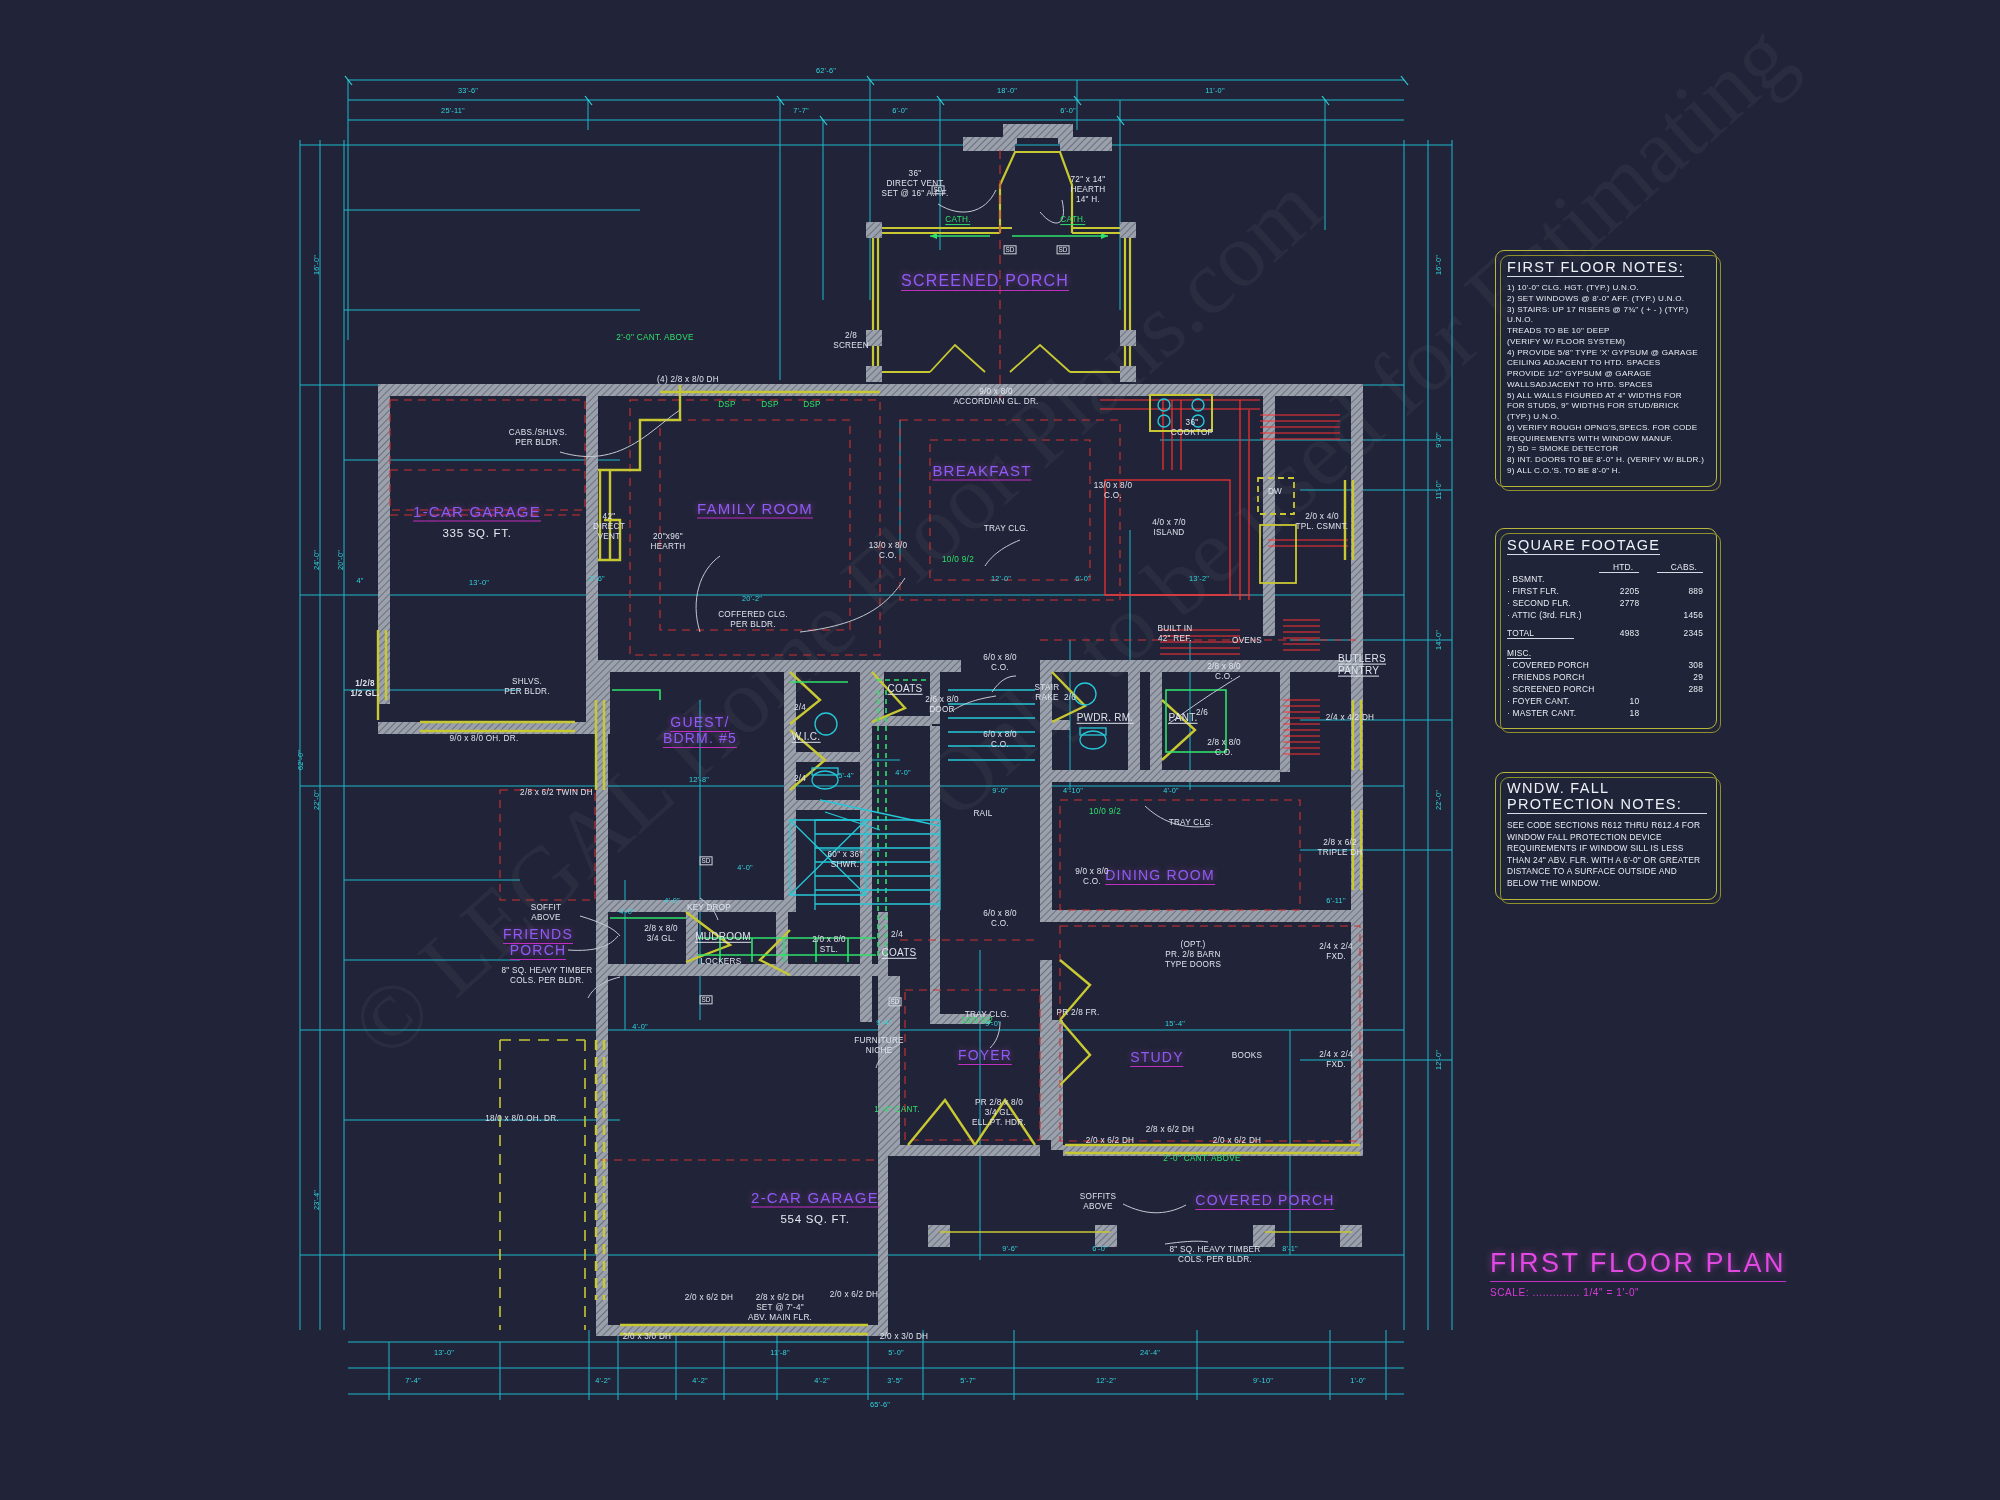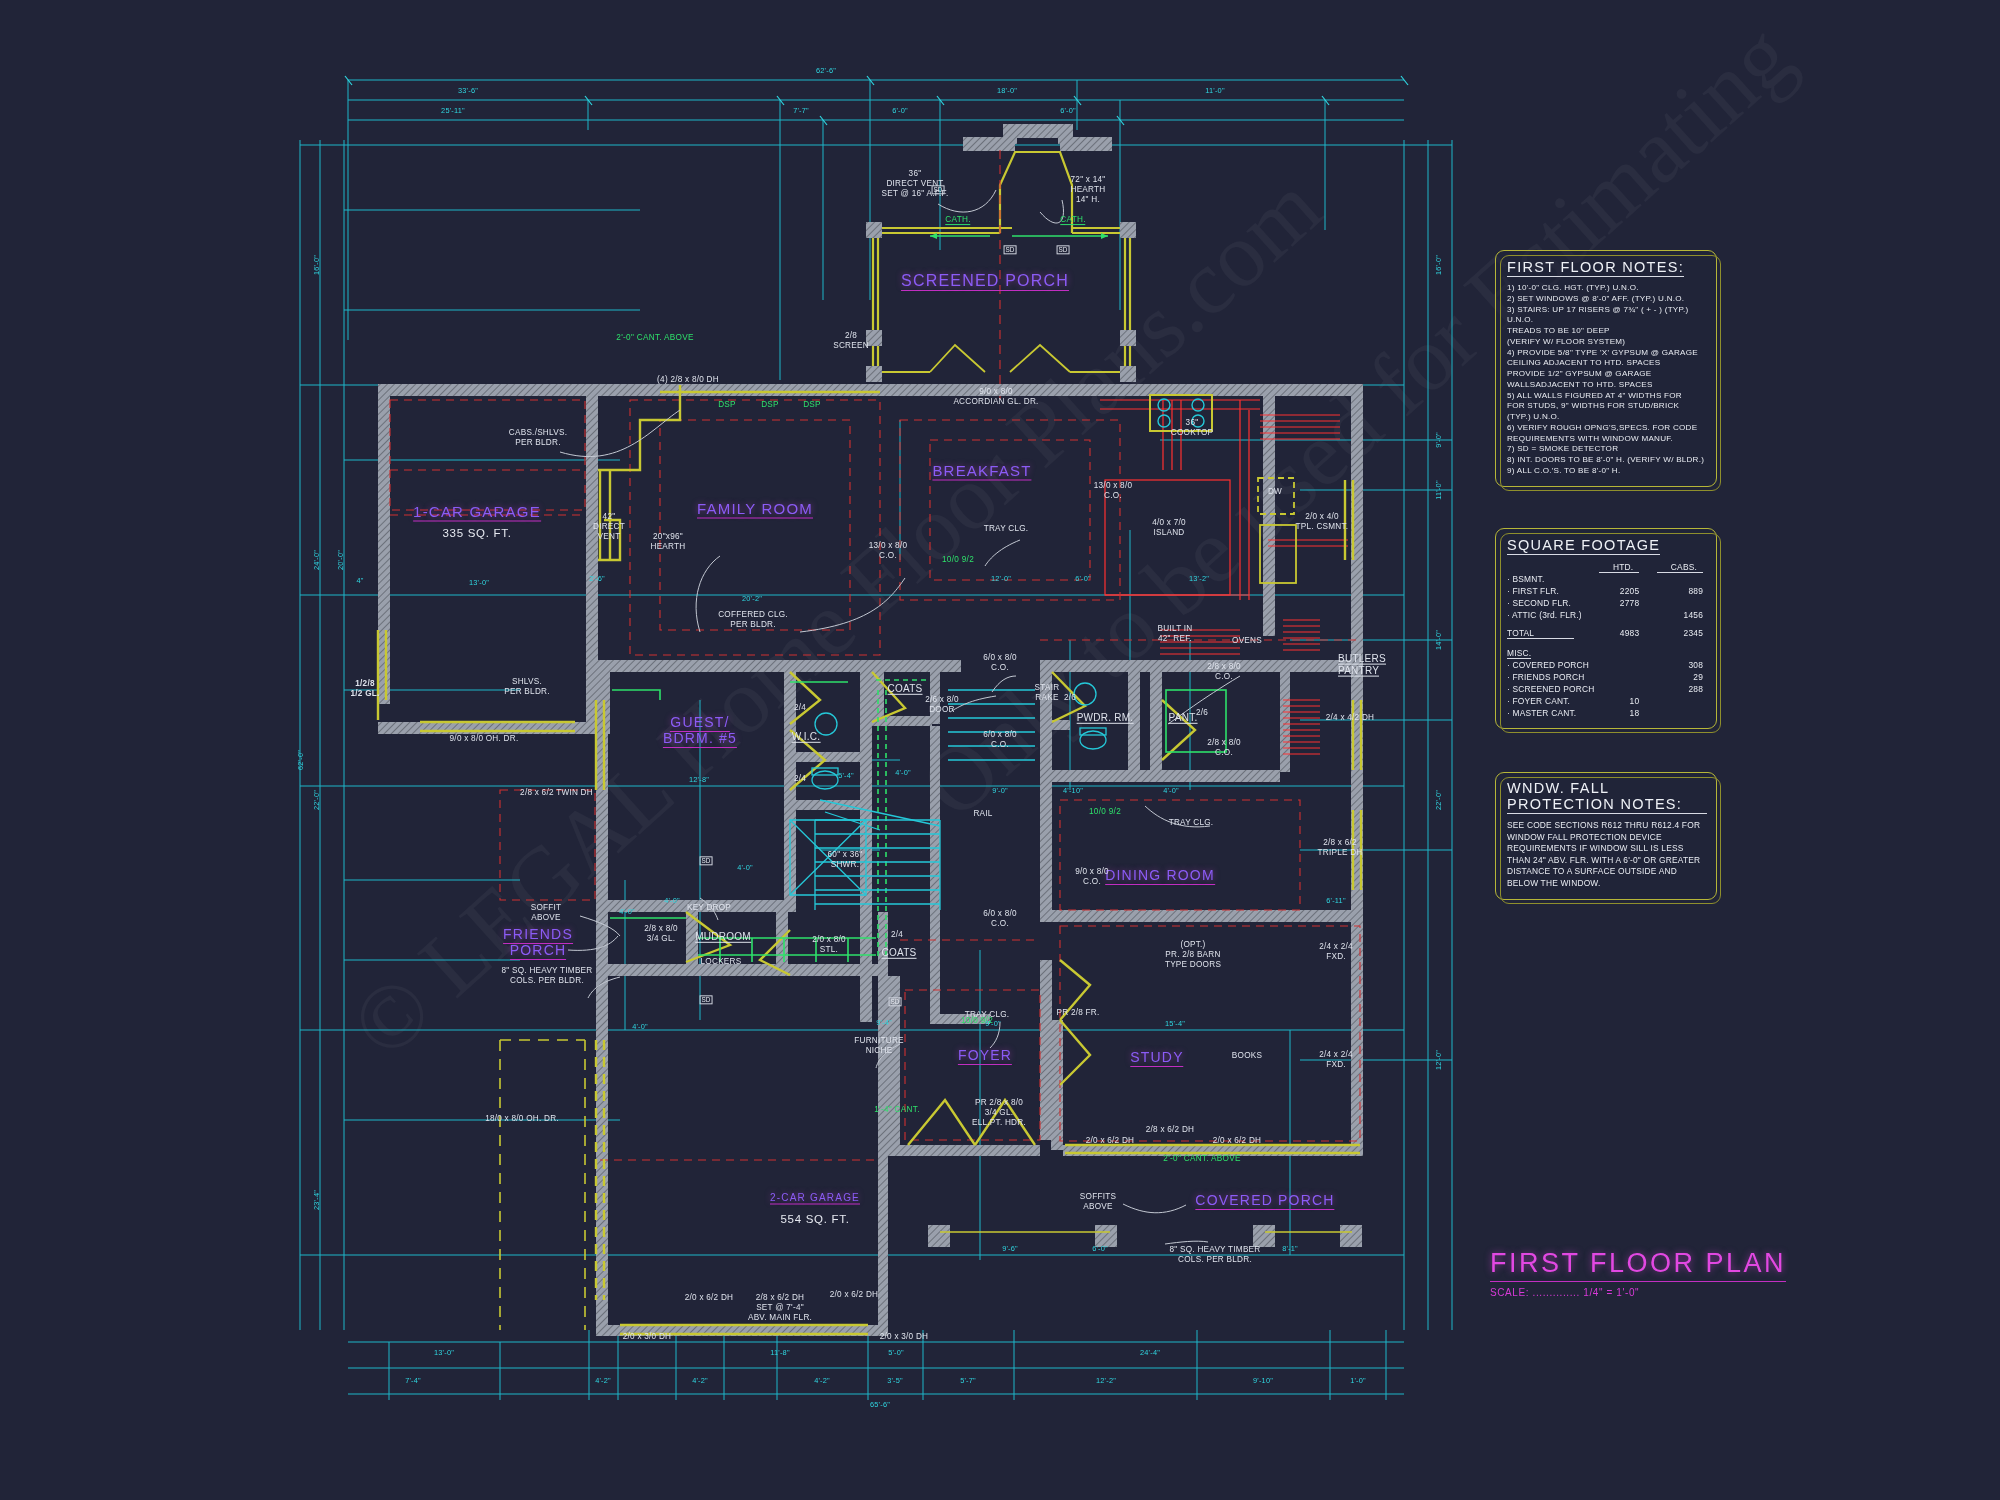--- a/index.html
+++ b/index.html
@@ -521,21 +521,21 @@
       <div class="rm" style="left: 477px; top: 511px; font-size: 15px;"><u>1-CAR GARAGE</u></div>
       <div class="sq" style="left: 477px; top: 533px;">335 SQ. FT.</div>
       <div class="rm" style="left: 755px; top: 508px; font-size: 15px;"><u>FAMILY ROOM</u></div>
       <div class="rm" style="left: 982px; top: 470px; font-size: 15px;"><u>BREAKFAST</u></div>
       <div class="rm" style="left: 700px; top: 730px; font-size: 14px;"><u>GUEST/</u><span class="l2"><u>BDRM. #5</u></span></div>
       <div class="rm" style="left: 1160px; top: 875px; font-size: 14px;"><u>DINING ROOM</u></div>
       <div class="rm" style="left: 538px; top: 942px; font-size: 14px;"><u>FRIENDS</u><span class="l2"><u>PORCH</u></span></div>
       <div class="rm" style="left: 985px; top: 1055px; font-size: 14px;"><u>FOYER</u></div>
       <div class="rm" style="left: 1157px; top: 1057px; font-size: 14px;"><u>STUDY</u></div>
       <div class="rm" style="left: 1265px; top: 1200px; font-size: 14px;"><u>COVERED PORCH</u></div>
-      <div class="rm" style="left: 815px; top: 1197px; font-size: 10px;"><u>2-CAR GARAGE</u></div>
+      <div class="rm" style="left: 815px; top: 1197px; font-size: 15px;"><u>2-CAR GARAGE</u></div>
       <div class="sq" style="left: 815px; top: 1219px;">554 SQ. FT.</div>
     </div>
   <div id="small-labels">
       <div class="an" style="left: 905px; top: 689px; font-size: 10px;"><u>COATS</u></div>
       <div class="an" style="left: 1105px; top: 718px; font-size: 10px;"><u>PWDR. RM.</u></div>
       <div class="an" style="left: 1183px; top: 718px; font-size: 10px;"><u>PANT.</u></div>
       <div class="an" style="left: 723px; top: 937px; font-size: 10px;"><u>MUDROOM</u></div>
       <div class="an" style="left: 899px; top: 953px; font-size: 10px;"><u>COATS</u></div>
       <div class="an" style="left: 806px; top: 737px; font-size: 10px;"><u>W.I.C.</u></div>
       <div class="an lf" style="left: 1338px; top: 665px; font-size: 10px;"><u>BUTLERS</u><div><u>PANTRY</u></div></div>

